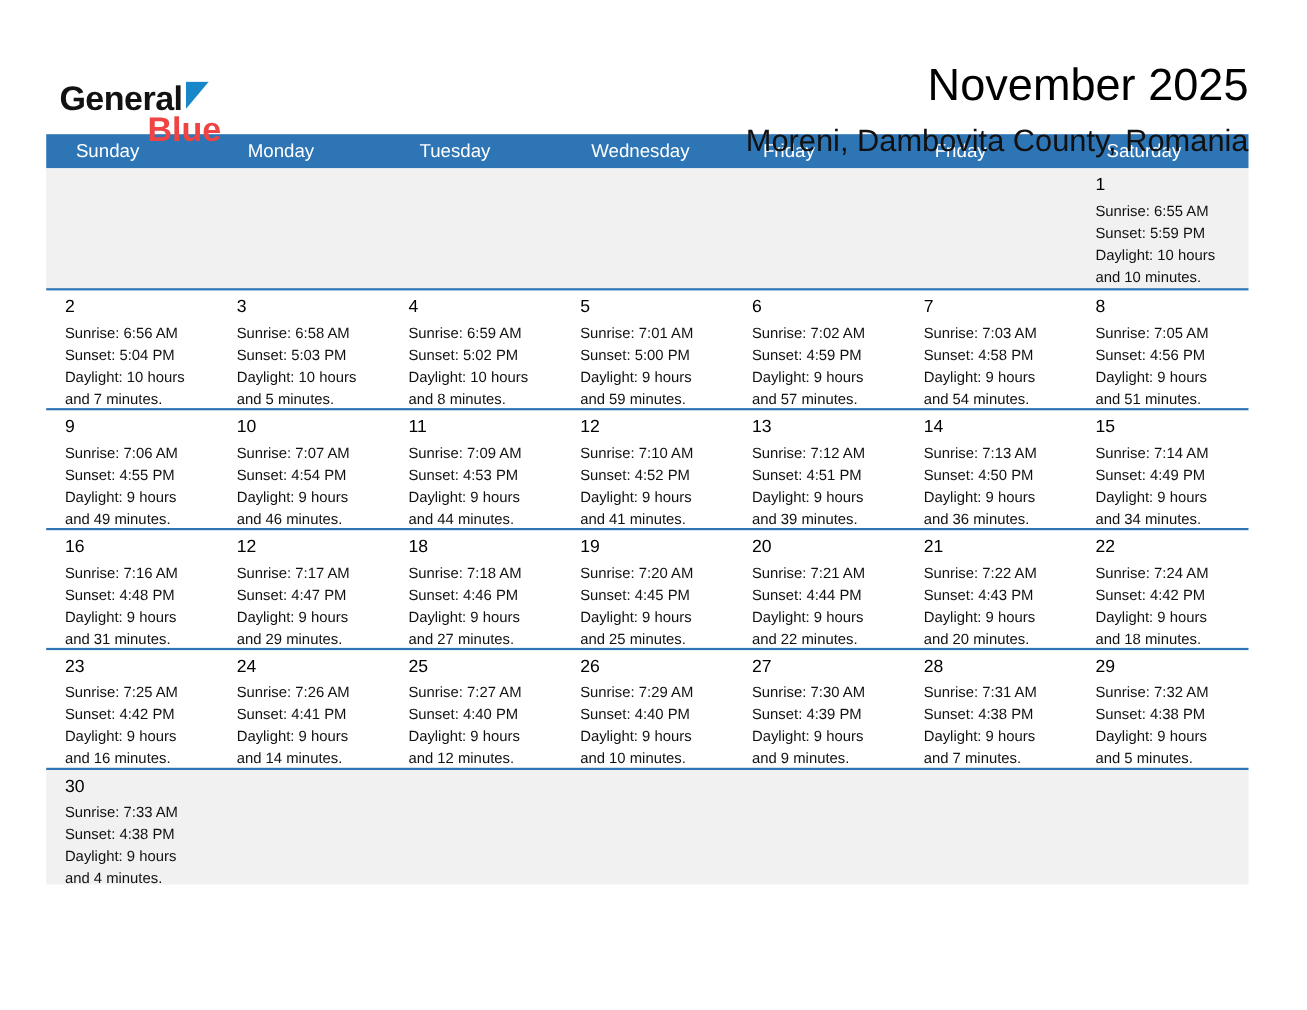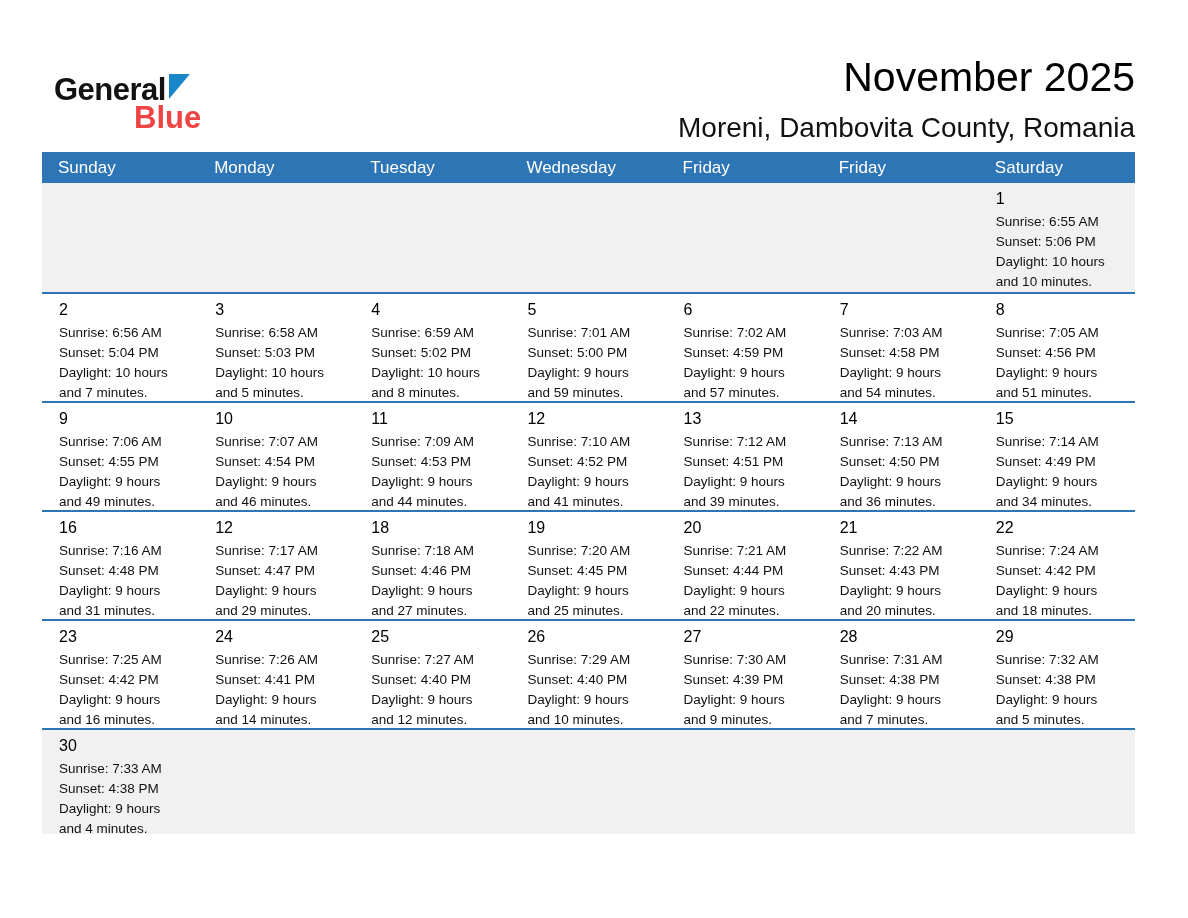--- a/index.html
+++ b/index.html
@@ -12,21 +12,21 @@
     position: relative;
     width: 1188px;
     height: 918px;
     background: #ffffff;
     overflow: hidden;
   }
 
   
   .top {
     position: relative;
-    height: 152px;
+    height: 122px;
   }
   .logo {
     position: absolute;
     left: 54px;
     top: 74px;
     line-height: 1;
   }
   .logo-line1 {
     display: flex;
     align-items: flex-start;
@@ -81,21 +81,21 @@
   .weekday-header {
     display: flex;
     background: #2e75b6;
     height: 31px;
     align-items: center;
   }
   .weekday-cell {
     flex: 1 1 0;
     color: #ffffff;
     font-size: 17px;
-    padding-left: 16px;
+    padding-left: 27px;
     white-space: nowrap;
     overflow: hidden;
   }
   .week-row {
     display: flex;
     height: 109px;
     border-top: 2px solid #2e75b6;
     box-sizing: border-box;
     background: #ffffff;
   }
@@ -161,21 +161,21 @@
         <div class="week-row shaded first">
           <div class="day-cell"></div>
           <div class="day-cell"></div>
           <div class="day-cell"></div>
           <div class="day-cell"></div>
           <div class="day-cell"></div>
           <div class="day-cell"></div>
           <div class="day-cell">
             <div class="day-number">1</div>
             <div class="day-line">Sunrise: 6:55 AM</div>
-            <div class="day-line">Sunset: 5:06 PM</div>
+            <div class="day-line">Sunset: 5:59 PM</div>
             <div class="day-line">Daylight: 10 hours</div>
             <div class="day-line">and 10 minutes.</div>
           </div>
         </div>
         <div class="week-row">
           <div class="day-cell">
             <div class="day-number">2</div>
             <div class="day-line">Sunrise: 6:56 AM</div>
             <div class="day-line">Sunset: 5:04 PM</div>
             <div class="day-line">Daylight: 10 hours</div>

